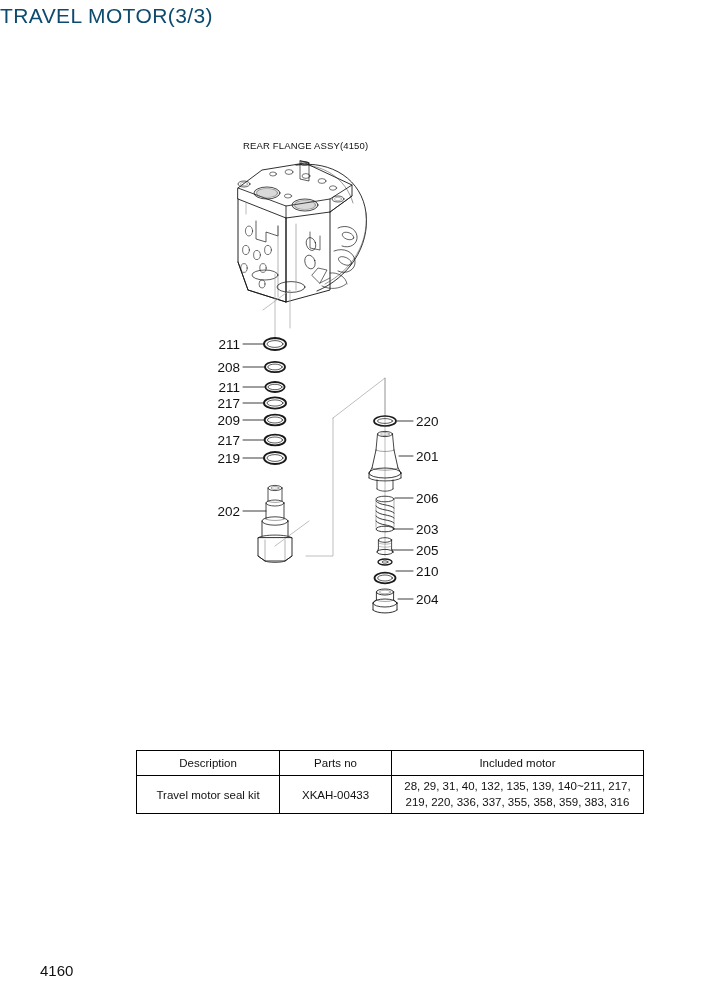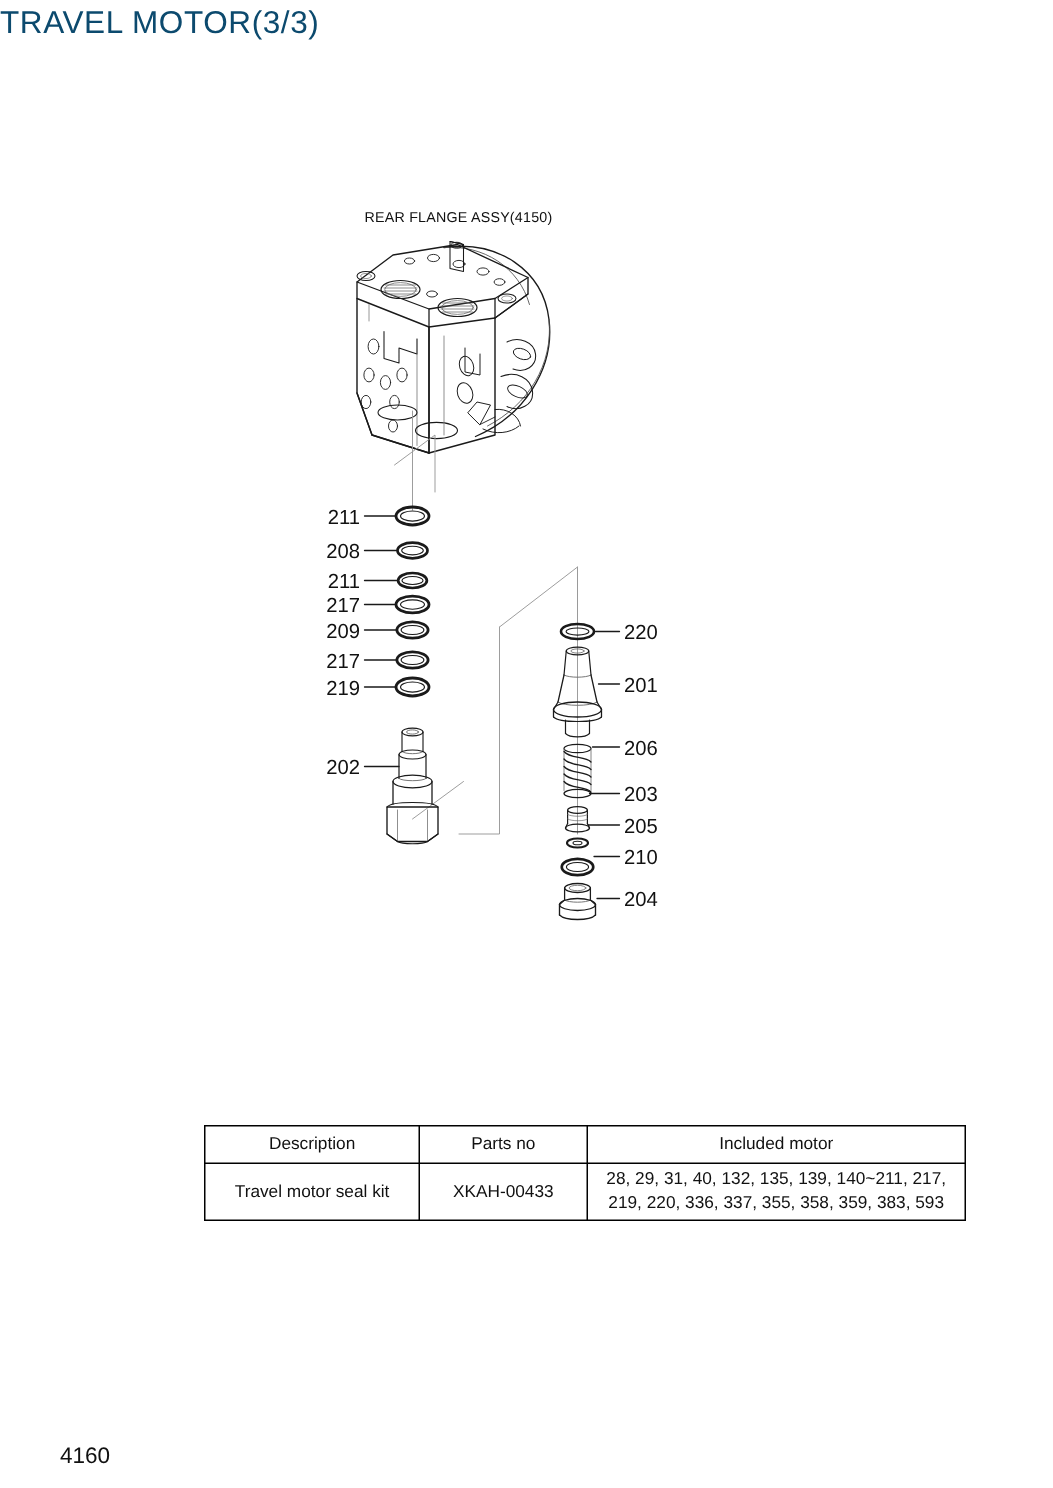--- a/index.html
+++ b/index.html
@@ -386,20 +386,20 @@
         <th class="col-pno">Parts no</th>
         <th class="col-inc">Included motor</th>
       </tr>
     </thead>
     <tbody>
       <tr>
         <td>Travel motor seal kit</td>
         <td>XKAH-00433</td>
         <td class="inc-cell">
           <div>28, 29, 31, 40, 132, 135, 139, 140~211, 217,</div>
-          <div>219, 220, 336, 337, 355, 358, 359, 383, 593</div>
+          <div>219, 220, 336, 337, 355, 358, 359, 383, 316</div>
         </td>
       </tr>
     </tbody>
   </table>
 
   <div class="footer-num">4160</div>
 </div>
 
 </body></html>

